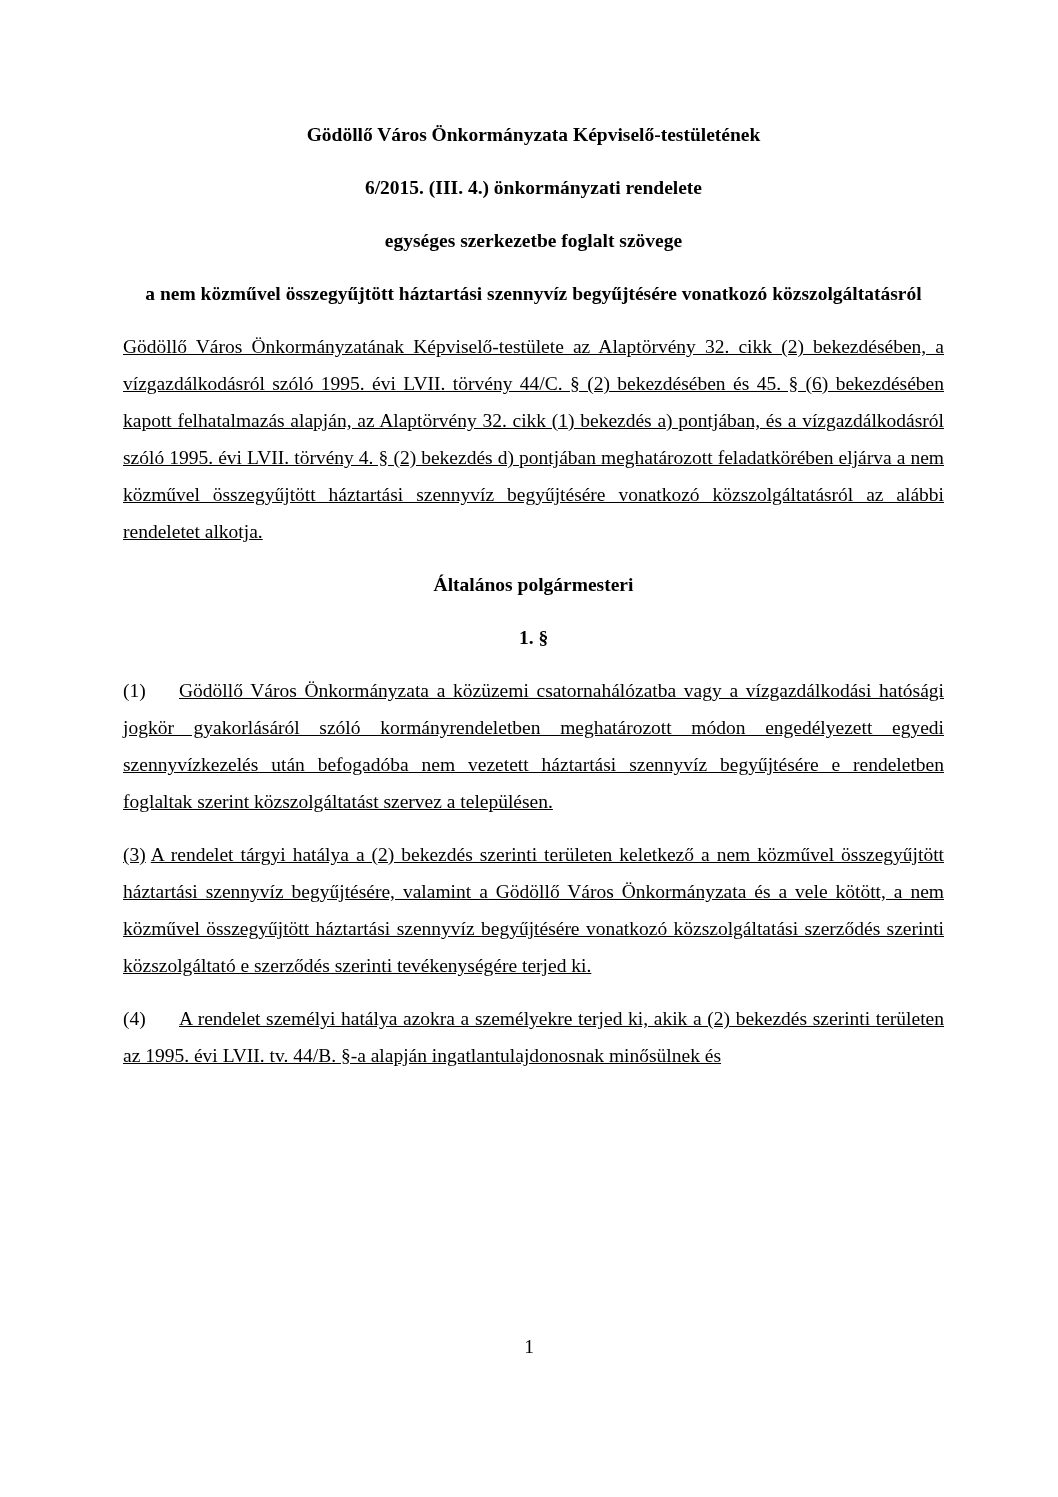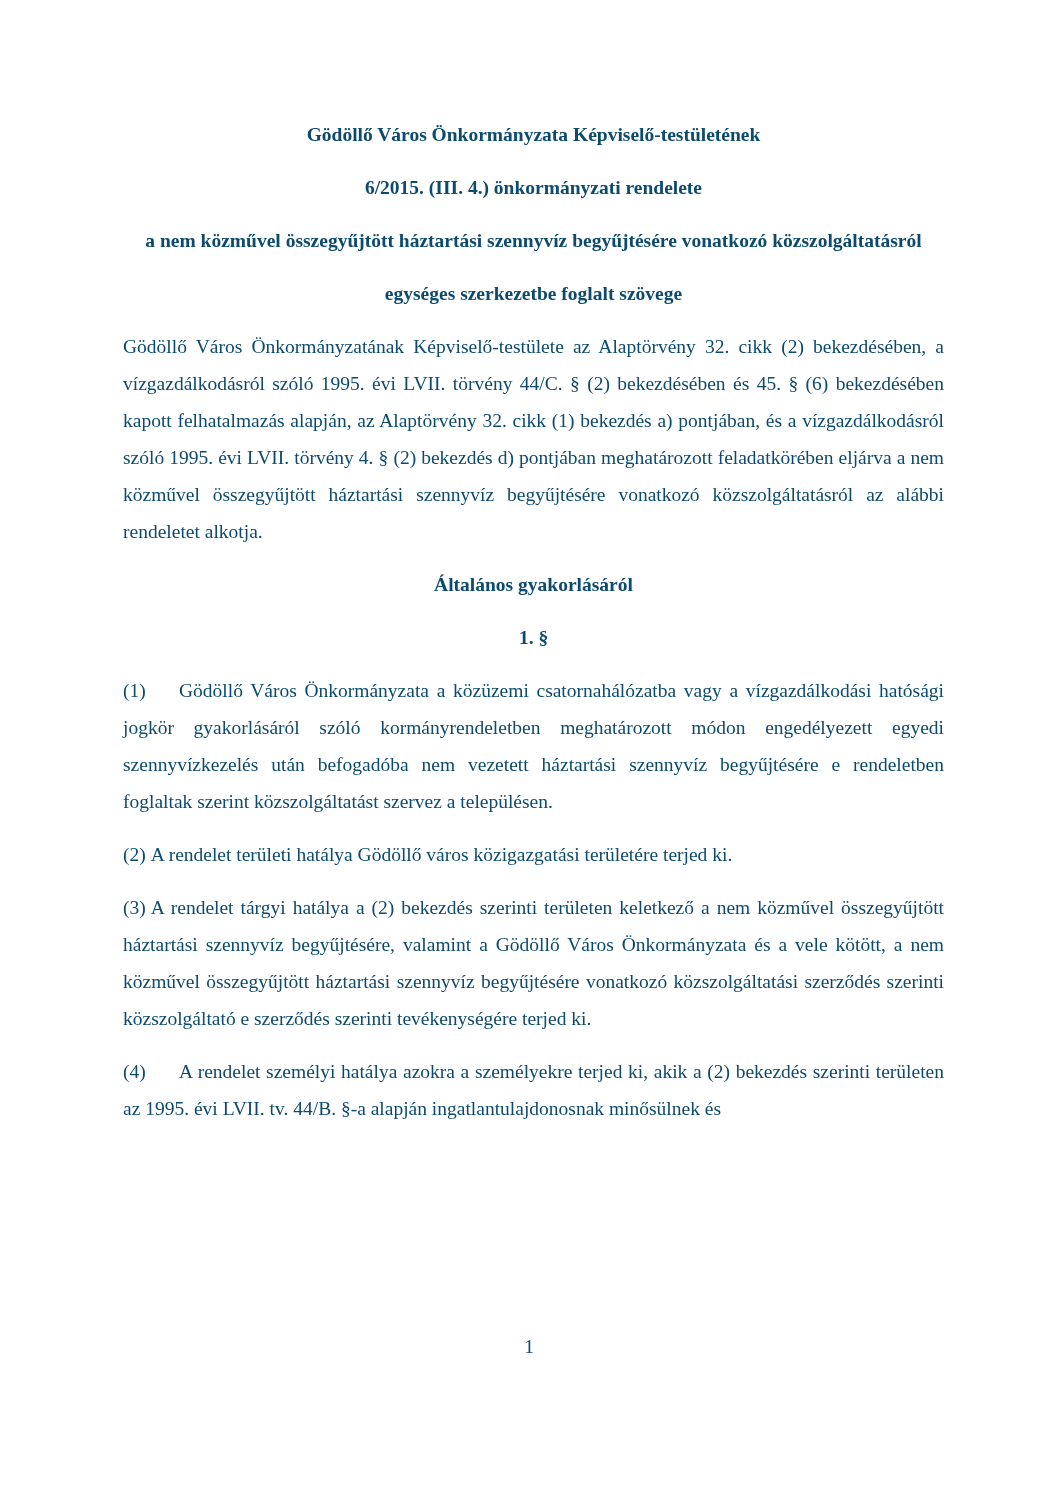--- a/index.html
+++ b/index.html
@@ -5,38 +5,39 @@
   html, body {
     margin: 0;
     padding: 0;
     background: #ffffff;
   }
   .page {
     position: relative;
     width: 1058px;
     height: 1497px;
     background: #ffffff;
-    color: #0c4a6e;
+    color: #000000;
     font-family: "Liberation Serif", "DejaVu Serif", serif;
     font-size: 19.5px;
     line-height: 37px;
     box-sizing: border-box;
     padding: 116px 114px 0 123px;
     overflow: hidden;
   }
   .page p {
     margin: 0 0 16px 0;
   }
   .hdr {
     text-align: center;
     font-weight: bold;
   }
   .body-p {
     text-align: justify;
     text-justify: inter-word;
+    text-decoration: underline;
   }
   .marker-tab {
     display: inline-block;
     width: 56px;
   }
   .marker {
     margin-right: 5px;
   }
   .footer {
     position: absolute;
@@ -48,32 +49,31 @@
   }
 </style>
 </head>
 <body>
 
 <div class="page">
 
   <div class="header">
     <p class="hdr">Gödöllő Város Önkormányzata Képviselő-testületének</p>
     <p class="hdr">6/2015. (III. 4.) önkormányzati rendelete</p>
+    <p class="hdr">egységes szerkezetbe foglalt szövege</p>
     <p class="hdr">a nem közművel összegyűjtött háztartási szennyvíz begyűjtésére vonatkozó közszolgáltatásról</p>
-    <p class="hdr">egységes szerkezetbe foglalt szövege</p>
   </div>
 
   <p class="body-p">Gödöllő Város Önkormányzatának Képviselő-testülete az Alaptörvény 32. cikk (2) bekezdésében, a vízgazdálkodásról szóló 1995. évi LVII. törvény 44/C. § (2) bekezdésében és 45. § (6) bekezdésében kapott felhatalmazás alapján, az Alaptörvény 32. cikk (1) bekezdés a) pontjában, és a vízgazdálkodásról szóló 1995. évi LVII. törvény 4. § (2) bekezdés d) pontjában meghatározott feladatkörében eljárva a nem közművel összegyűjtött háztartási szennyvíz begyűjtésére vonatkozó közszolgáltatásról az alábbi rendeletet alkotja.</p>
 
-  <p class="hdr">Általános gyakorlásáról</p>
+  <p class="hdr">Általános polgármesteri</p>
   <p class="hdr">1. §</p>
 
   <p class="body-p"><span class="marker-tab">(1)</span><span>Gödöllő Város Önkormányzata a közüzemi csatornahálózatba vagy a vízgazdálkodási hatósági jogkör gyakorlásáról szóló kormányrendeletben meghatározott módon engedélyezett egyedi szennyvízkezelés után befogadóba nem vezetett háztartási szennyvíz begyűjtésére e rendeletben foglaltak szerint közszolgáltatást szervez a településen.</span></p>
 
-  <p class="body-p"><span class="marker">(2)</span><span>A rendelet területi hatálya Gödöllő város közigazgatási területére terjed ki.</span></p>
 
   <p class="body-p"><span class="marker">(3)</span><span>A rendelet tárgyi hatálya a (2) bekezdés szerinti területen keletkező a nem közművel összegyűjtött háztartási szennyvíz begyűjtésére, valamint a Gödöllő Város Önkormányzata és a vele kötött, a nem közművel összegyűjtött háztartási szennyvíz begyűjtésére vonatkozó közszolgáltatási szerződés szerinti közszolgáltató e szerződés szerinti tevékenységére terjed ki.</span></p>
 
   <p class="body-p"><span class="marker-tab">(4)</span><span>A rendelet személyi hatálya azokra a személyekre terjed ki, akik a (2) bekezdés szerinti területen az 1995. évi LVII. tv. 44/B. §-a alapján ingatlantulajdonosnak minősülnek és</span></p>
 
   <div class="footer">
     <span>1</span>
   </div>
 
 </div>

